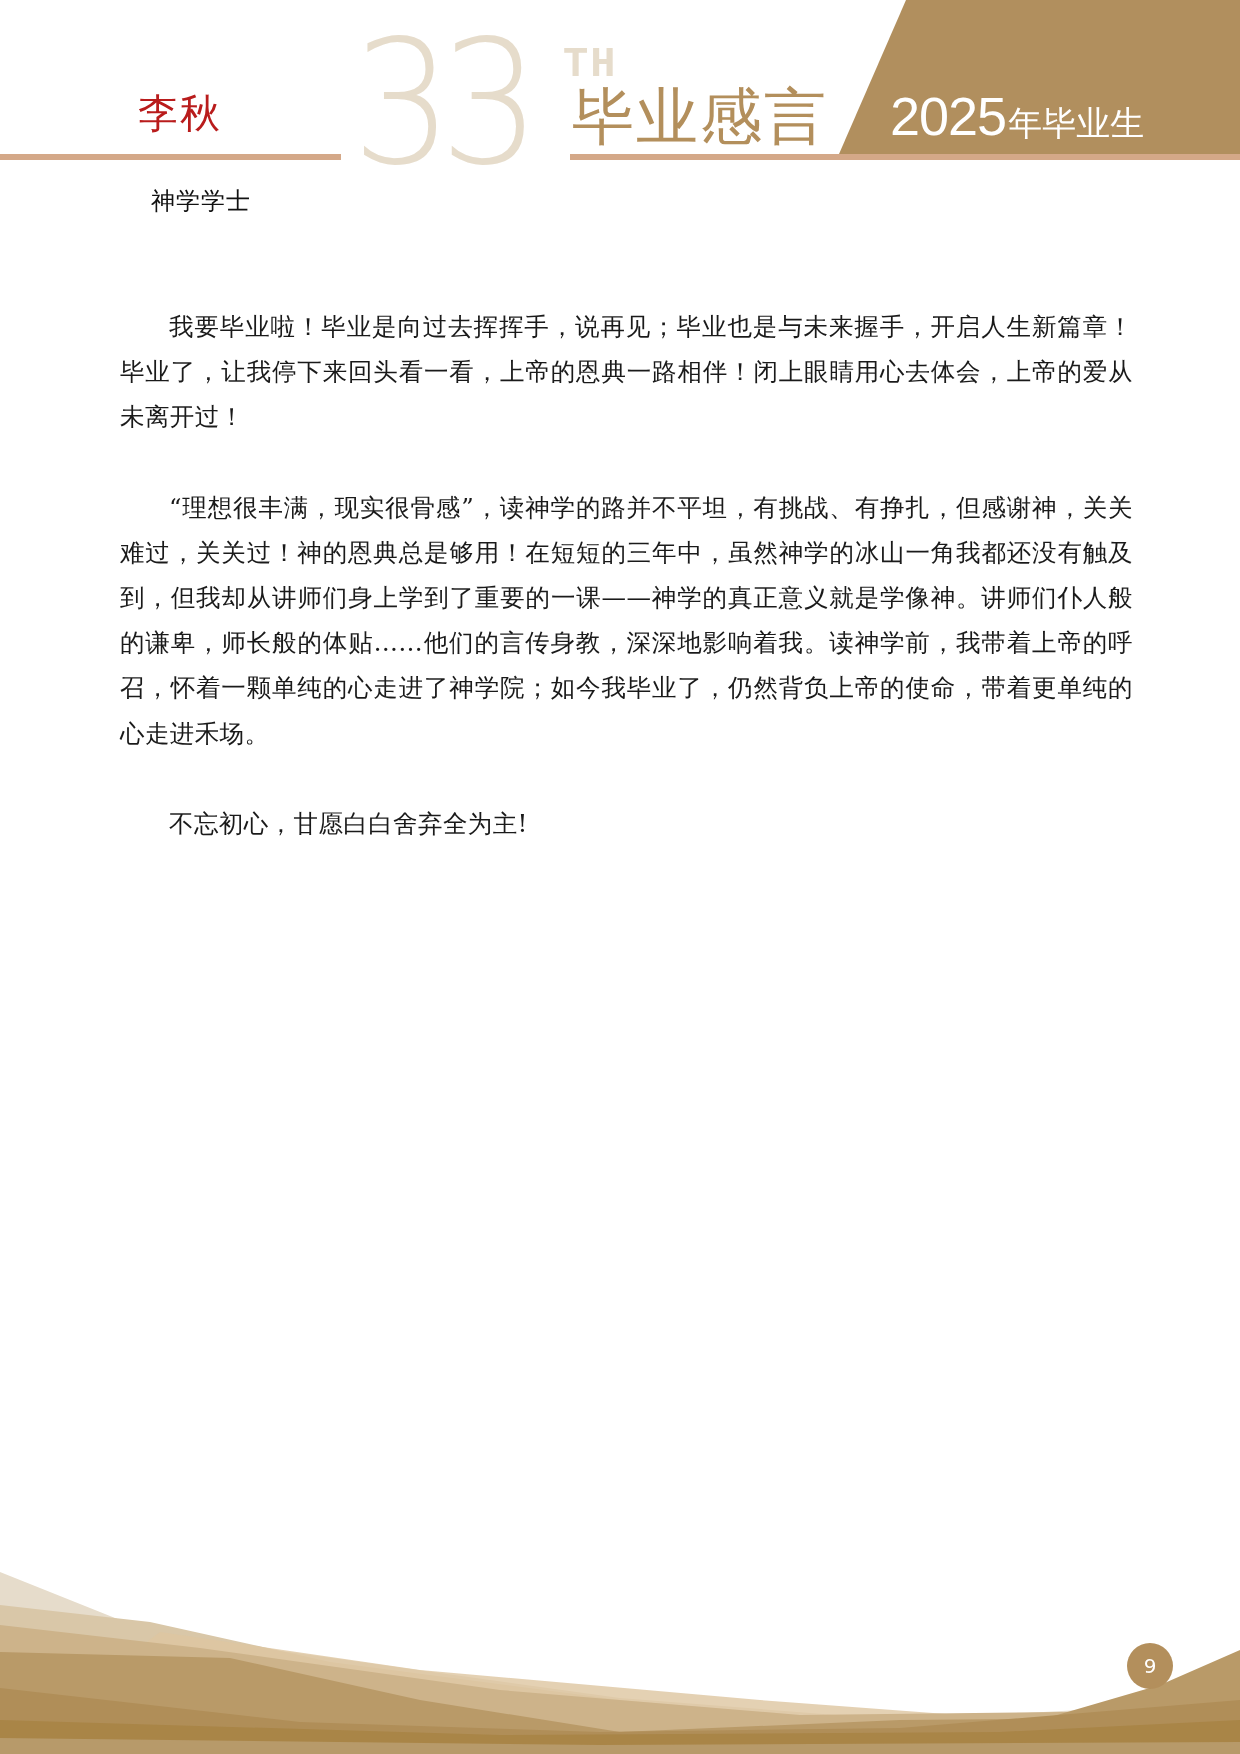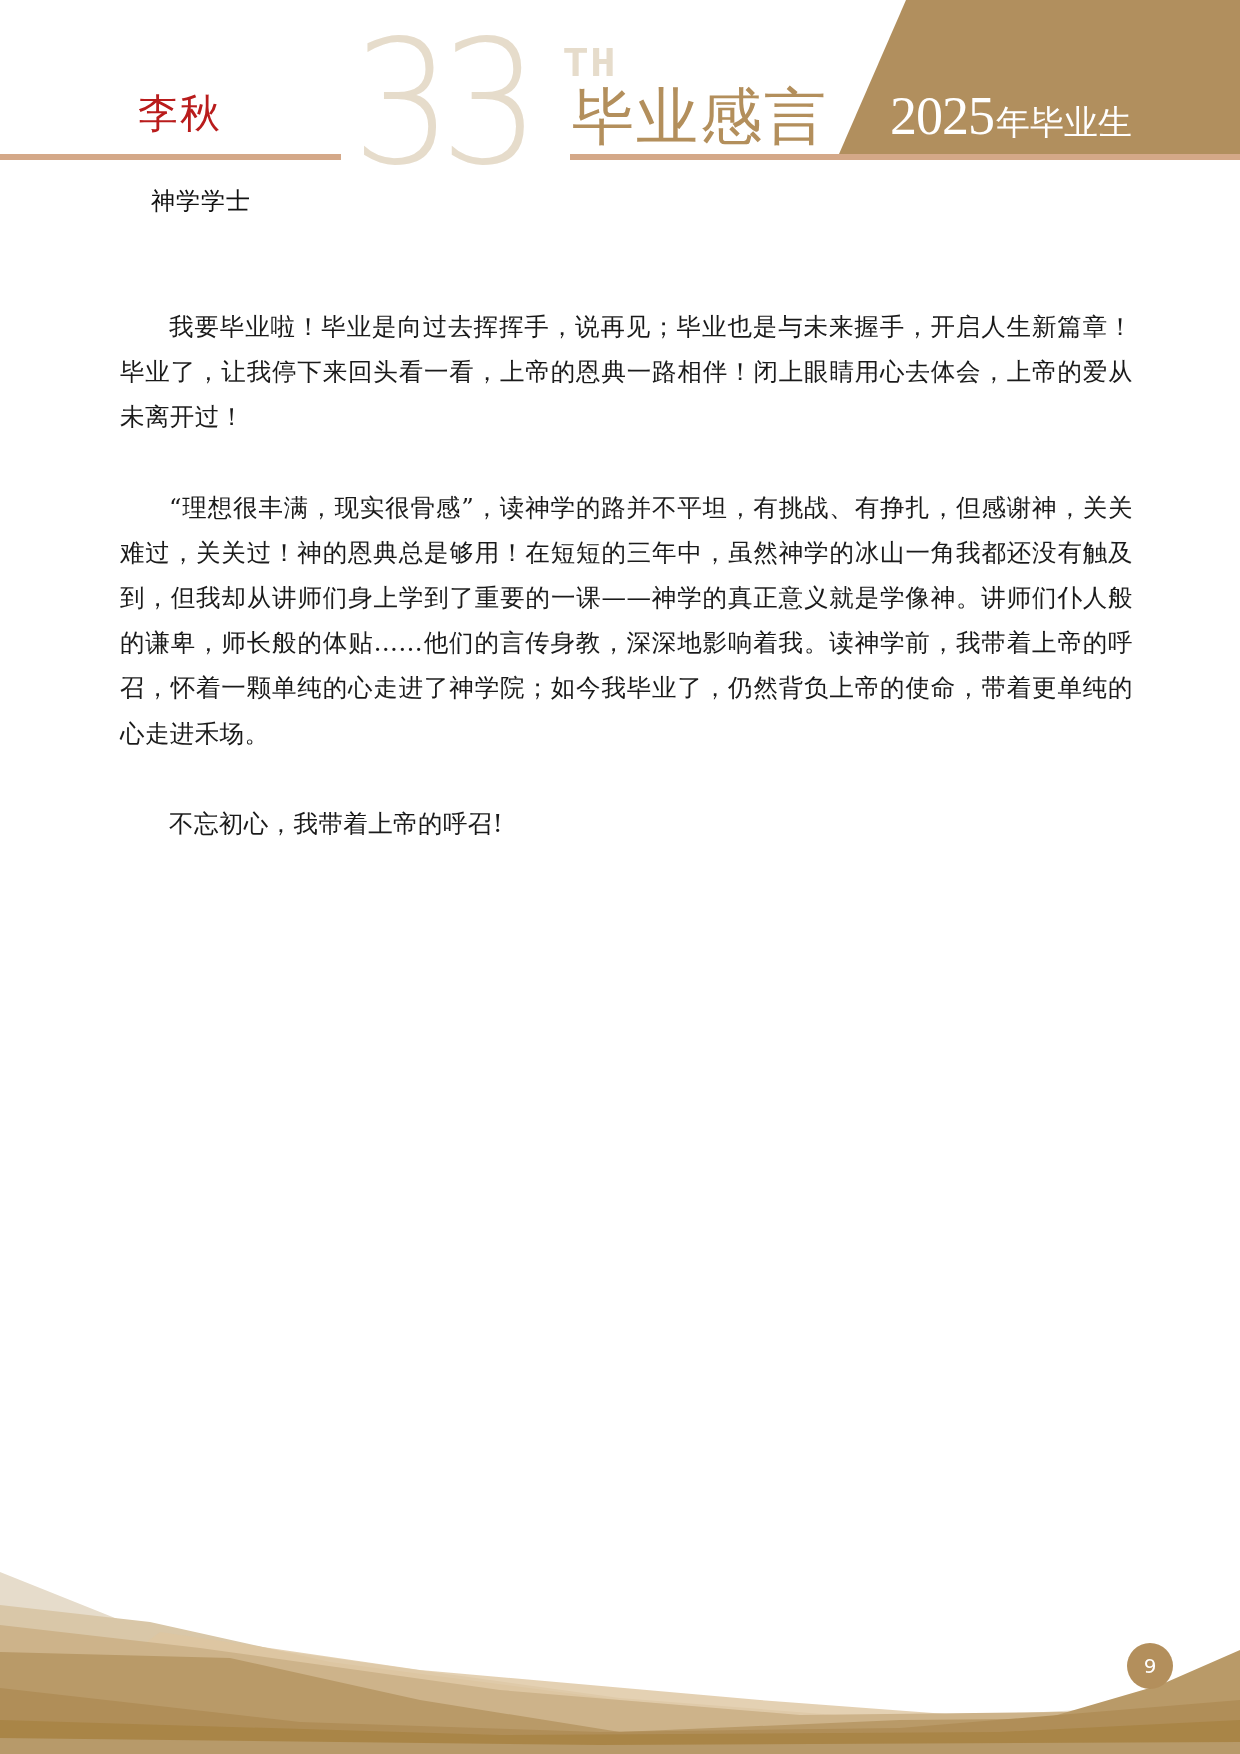--- a/index.html
+++ b/index.html
@@ -11,21 +11,21 @@
   .gold-block { left: 0; top: 0; width: 1240px; height: 160px; }
   .rule-left { left: 0; top: 154px; width: 341px; height: 6px; background: #d4a888; }
   .rule-right { left: 570px; top: 154px; width: 670px; height: 6px; background: #d4a888; }
   .big-num { left: 352px; top: 18px; font-family: "DejaVu Sans", "Liberation Sans", sans-serif;
              font-weight: 200; font-size: 172px; line-height: 172px; color: #e6dccb; letter-spacing: -14px;
              transform: scaleX(0.92); transform-origin: left top; }
   .th { left: 563px; top: 44px; font-family: Liberation Mono, monospace;
         font-weight: bold; font-size: 42px; line-height: 42px; color: #e6dccb; letter-spacing: 2px; }
   .title-cn { left: 572px; top: 84px; font-family: "DejaVu Sans", "Liberation Sans", sans-serif;
               font-size: 62px; line-height: 66px; color: #b38f5c; letter-spacing: 2px; }
-  .year { left: 890px; top: 86px; font-family: Liberation Serif, serif; color: #ffffff;
+  .year { left: 890px; top: 86px; font-family: Liberation Sans, sans-serif; color: #ffffff;
           white-space: nowrap; }
   .year .num { font-size: 54px; line-height: 60px; letter-spacing: -1px; }
   .year .suf { font-size: 34px; line-height: 60px; margin-left: 2px; }
 
   .name { left: 114px; top: 90px; font-family: "DejaVu Sans", "Liberation Sans", sans-serif;
           font-size: 40px; line-height: 46px; color: #b91c1c; letter-spacing: 2px; margin-left: 24px; }
   .degree { left: 116px; top: 186px; font-family: "DejaVu Sans", "Liberation Sans", sans-serif;
             font-size: 24px; line-height: 30px; color: #111; letter-spacing: 1px; margin-left: 35px; }
 
   
@@ -54,21 +54,21 @@
 <div class="abs year">
   <span class="num">2025</span><span class="suf">年毕业生</span>
 </div>
 
 <div class="abs name">李秋</div>
 <div class="abs degree">神学学士</div>
 
 <div class="abs body">
   <p>我要毕业啦！毕业是向过去挥挥手，说再见；毕业也是与未来握手，开启人生新篇章！毕业了，让我停下来回头看一看，上帝的恩典一路相伴！闭上眼睛用心去体会，上帝的爱从未离开过！</p>
   <p>“理想很丰满，现实很骨感”，读神学的路并不平坦，有挑战、有挣扎，但感谢神，关关难过，关关过！神的恩典总是够用！在短短的三年中，虽然神学的冰山一角我都还没有触及到，但我却从讲师们身上学到了重要的一课——神学的真正意义就是学像神。讲师们仆人般的谦卑，师长般的体贴……他们的言传身教，深深地影响着我。读神学前，我带着上帝的呼召，怀着一颗单纯的心走进了神学院；如今我毕业了，仍然背负上帝的使命，带着更单纯的心走进禾场。</p>
-  <p>不忘初心，我带着上帝的呼召!</p>
+  <p>不忘初心，甘愿白白舍弃全为主!</p>
 </div>
 
 <svg class="abs waves" viewBox="0 0 1240 194" xmlns="http://www.w3.org/2000/svg">
   <path d="M0,12 L150,72 L260,88 L620,138 L900,160 L1080,150 L1240,140 L1240,194 L0,194 Z" fill="#e6dccb"></path>
   <path d="M0,45 L150,62 L330,102 L620,140 L900,165 L1240,160 L1240,194 L0,194 Z" fill="#d9c7a8"></path>
   <path d="M160,72 L420,110 L760,140 L1000,158 L1240,145 L1240,194 L0,194 Z" fill="#ddc6a0" opacity="0.8"></path>
   <path d="M0,65 L200,88 L500,130 L800,155 L1240,150 L1240,194 L0,194 Z" fill="#cdb38a"></path>
   <path d="M0,92 L230,98 L420,140 L620,172 L900,160 L1110,158 L1240,100 L1240,194 L0,194 Z" fill="#b99a68"></path>
   <path d="M1240,90 L1160,125 L1040,160 L1240,150 Z" fill="#b99a68"></path>
   <path d="M0,128 L300,162 L600,172 L900,168 L1240,140 L1240,194 L0,194 Z" fill="#b08e58"></path>

